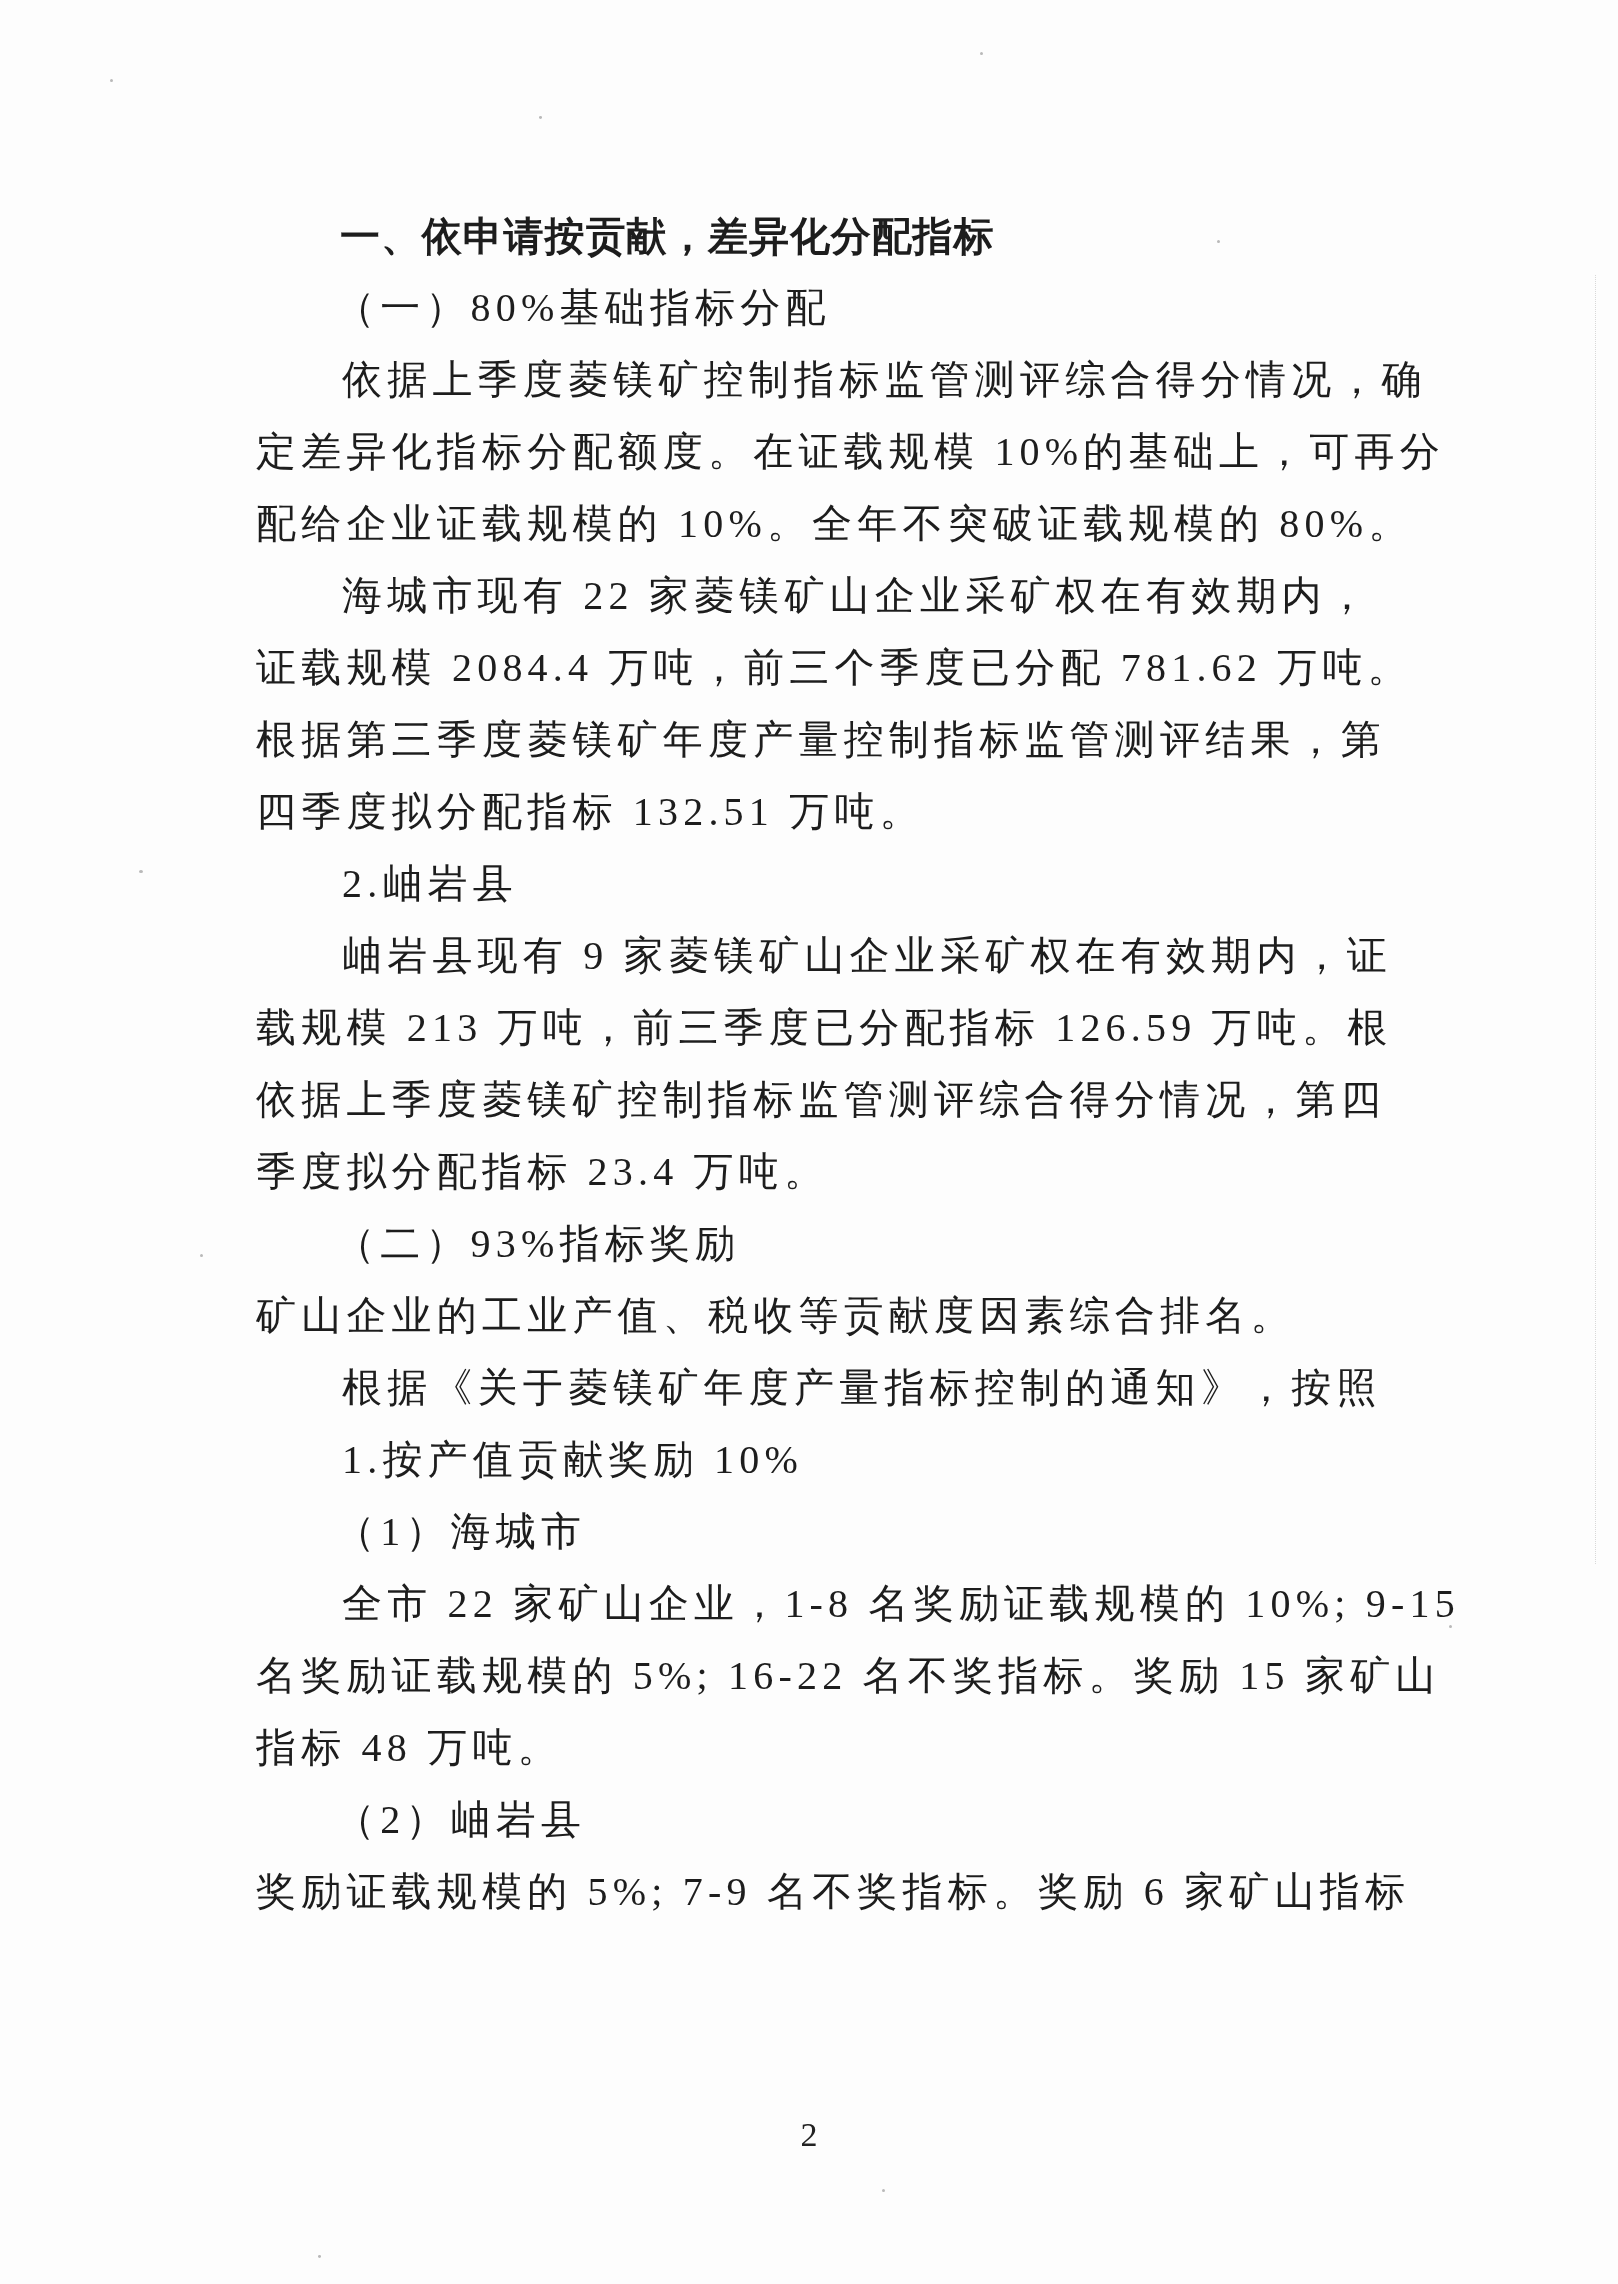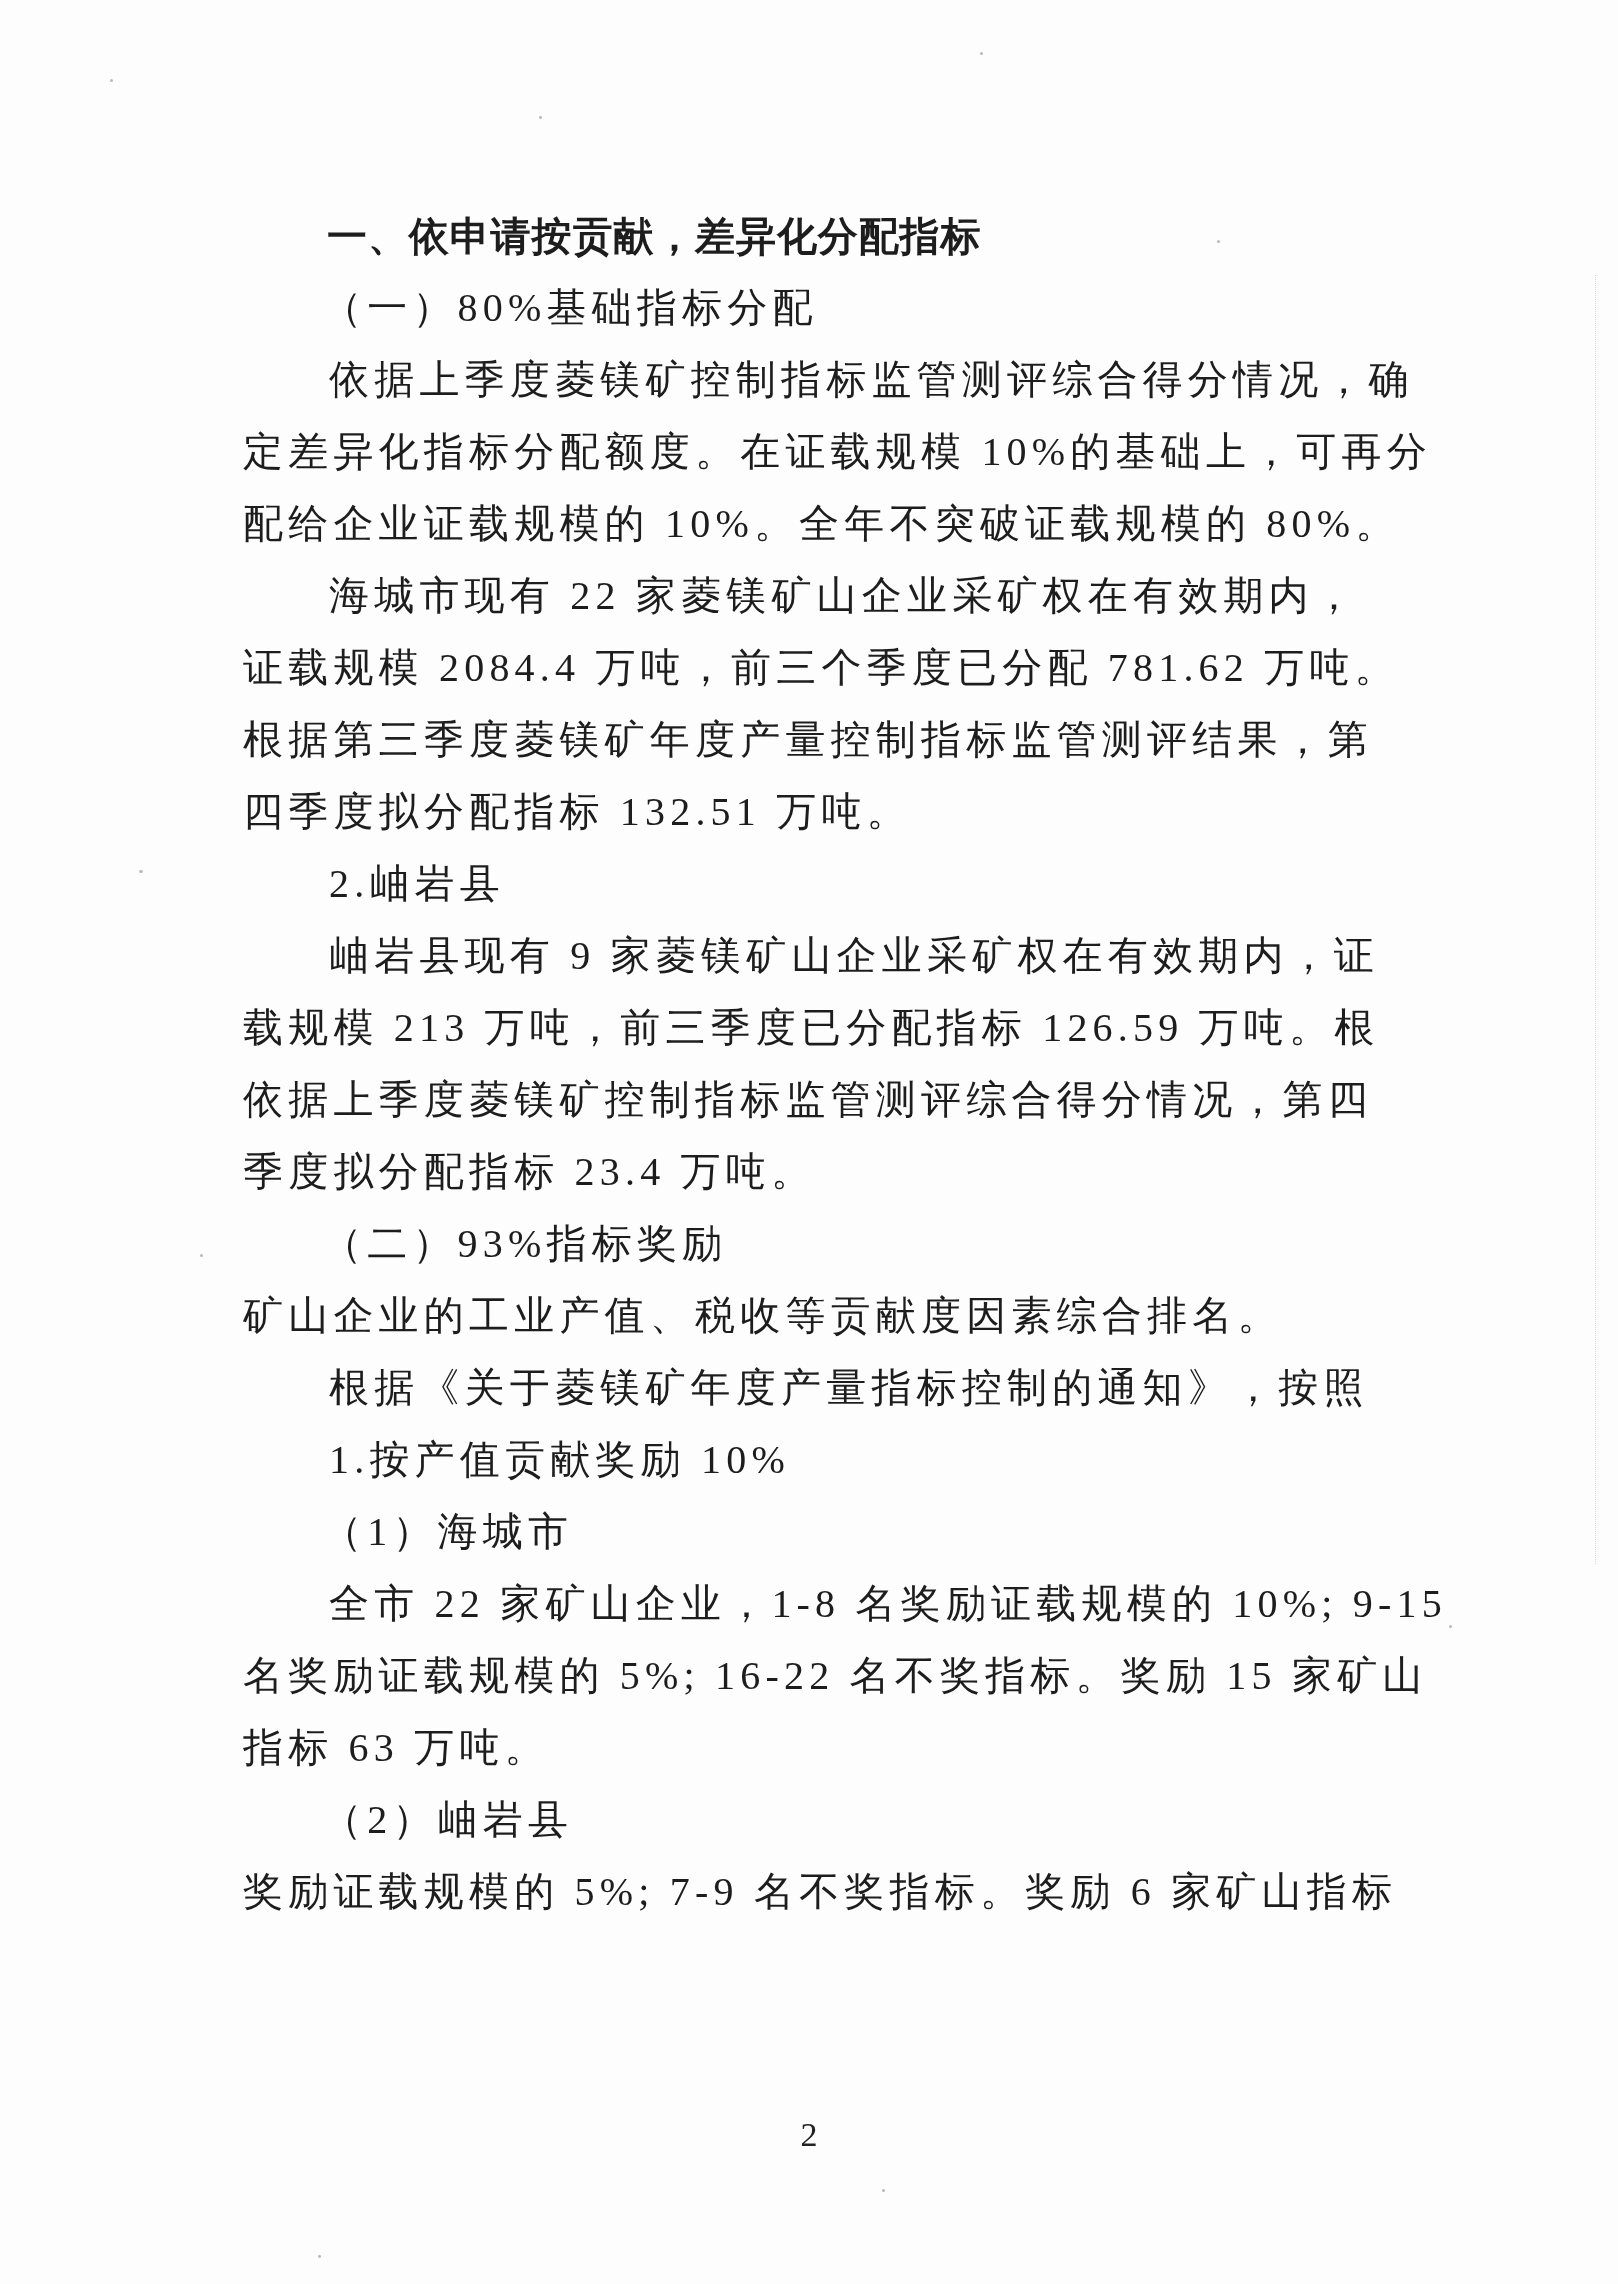--- a/index.html
+++ b/index.html
@@ -24,20 +24,21 @@
     left: 243px;
     top: 200px;
     width: 1143px;
   }
   .line {
     height: 72px;
     line-height: 72px;
     font-size: 40px;
     letter-spacing: 5.2px;
     white-space: pre;
+    margin-left: 13px;
   }
   .h1 {
     font-family: "Liberation Sans", "DejaVu Sans", sans-serif;
     font-weight: bold;
     font-size: 40px;
     letter-spacing: 0.9px;
     padding-left: 84px;
   }
   .h2 {
     padding-left: 79px;
@@ -104,21 +105,21 @@
     <div class="line p-cont">载规模 213 万吨，前三季度已分配指标 126.59 万吨。根</div>
     <div class="line p-cont">依据上季度菱镁矿控制指标监管测评综合得分情况，第四</div>
     <div class="line p-cont">季度拟分配指标 23.4 万吨。</div>
     <div class="line h2">（二）93%指标奖励</div>
     <div class="line p-cont">矿山企业的工业产值、税收等贡献度因素综合排名。</div>
     <div class="line p-first">根据《关于菱镁矿年度产量指标控制的通知》，按照</div>
     <div class="line item">1.按产值贡献奖励 10%</div>
     <div class="line h2">（1）海城市</div>
     <div class="line p-first">全市 22 家矿山企业，1-8 名奖励证载规模的 10%; 9-15</div>
     <div class="line p-cont">名奖励证载规模的 5%; 16-22 名不奖指标。奖励 15 家矿山</div>
-    <div class="line p-cont">指标 63 万吨。</div>
+    <div class="line p-cont">指标 48 万吨。</div>
     <div class="line h2">（2）岫岩县</div>
     <div class="line p-cont">奖励证载规模的 5%; 7-9 名不奖指标。奖励 6 家矿山指标</div>
   </div>
 
   <div class="footer">2</div>
 
   <div class="scan-line-right"></div>
   <div class="speck s1"></div>
   <div class="speck s2"></div>
   <div class="speck s3"></div>

